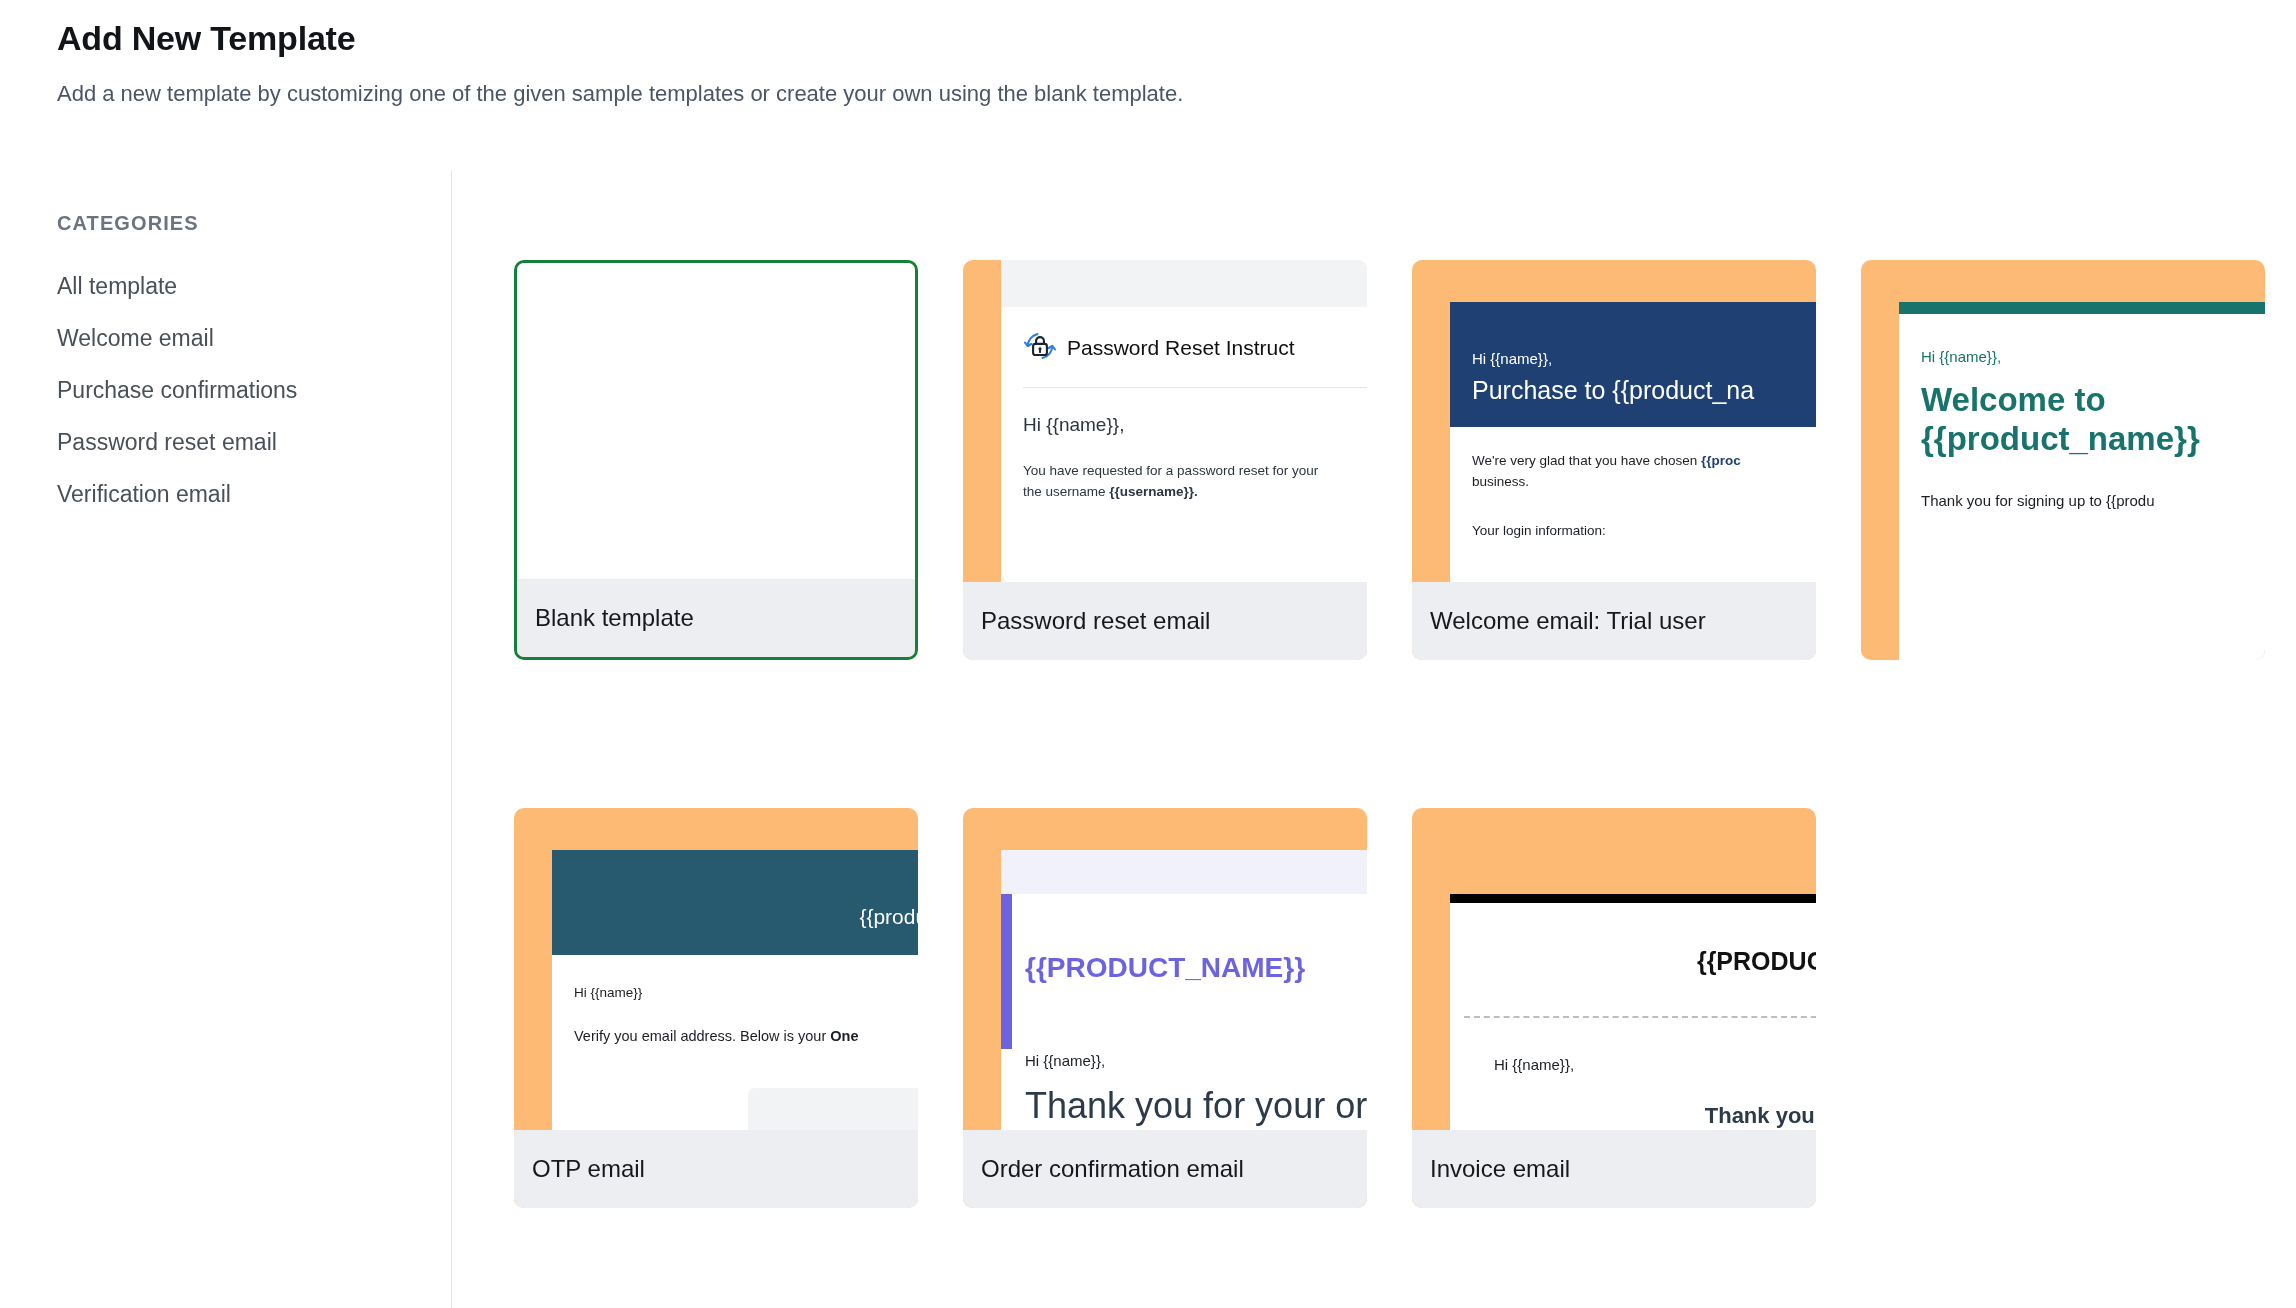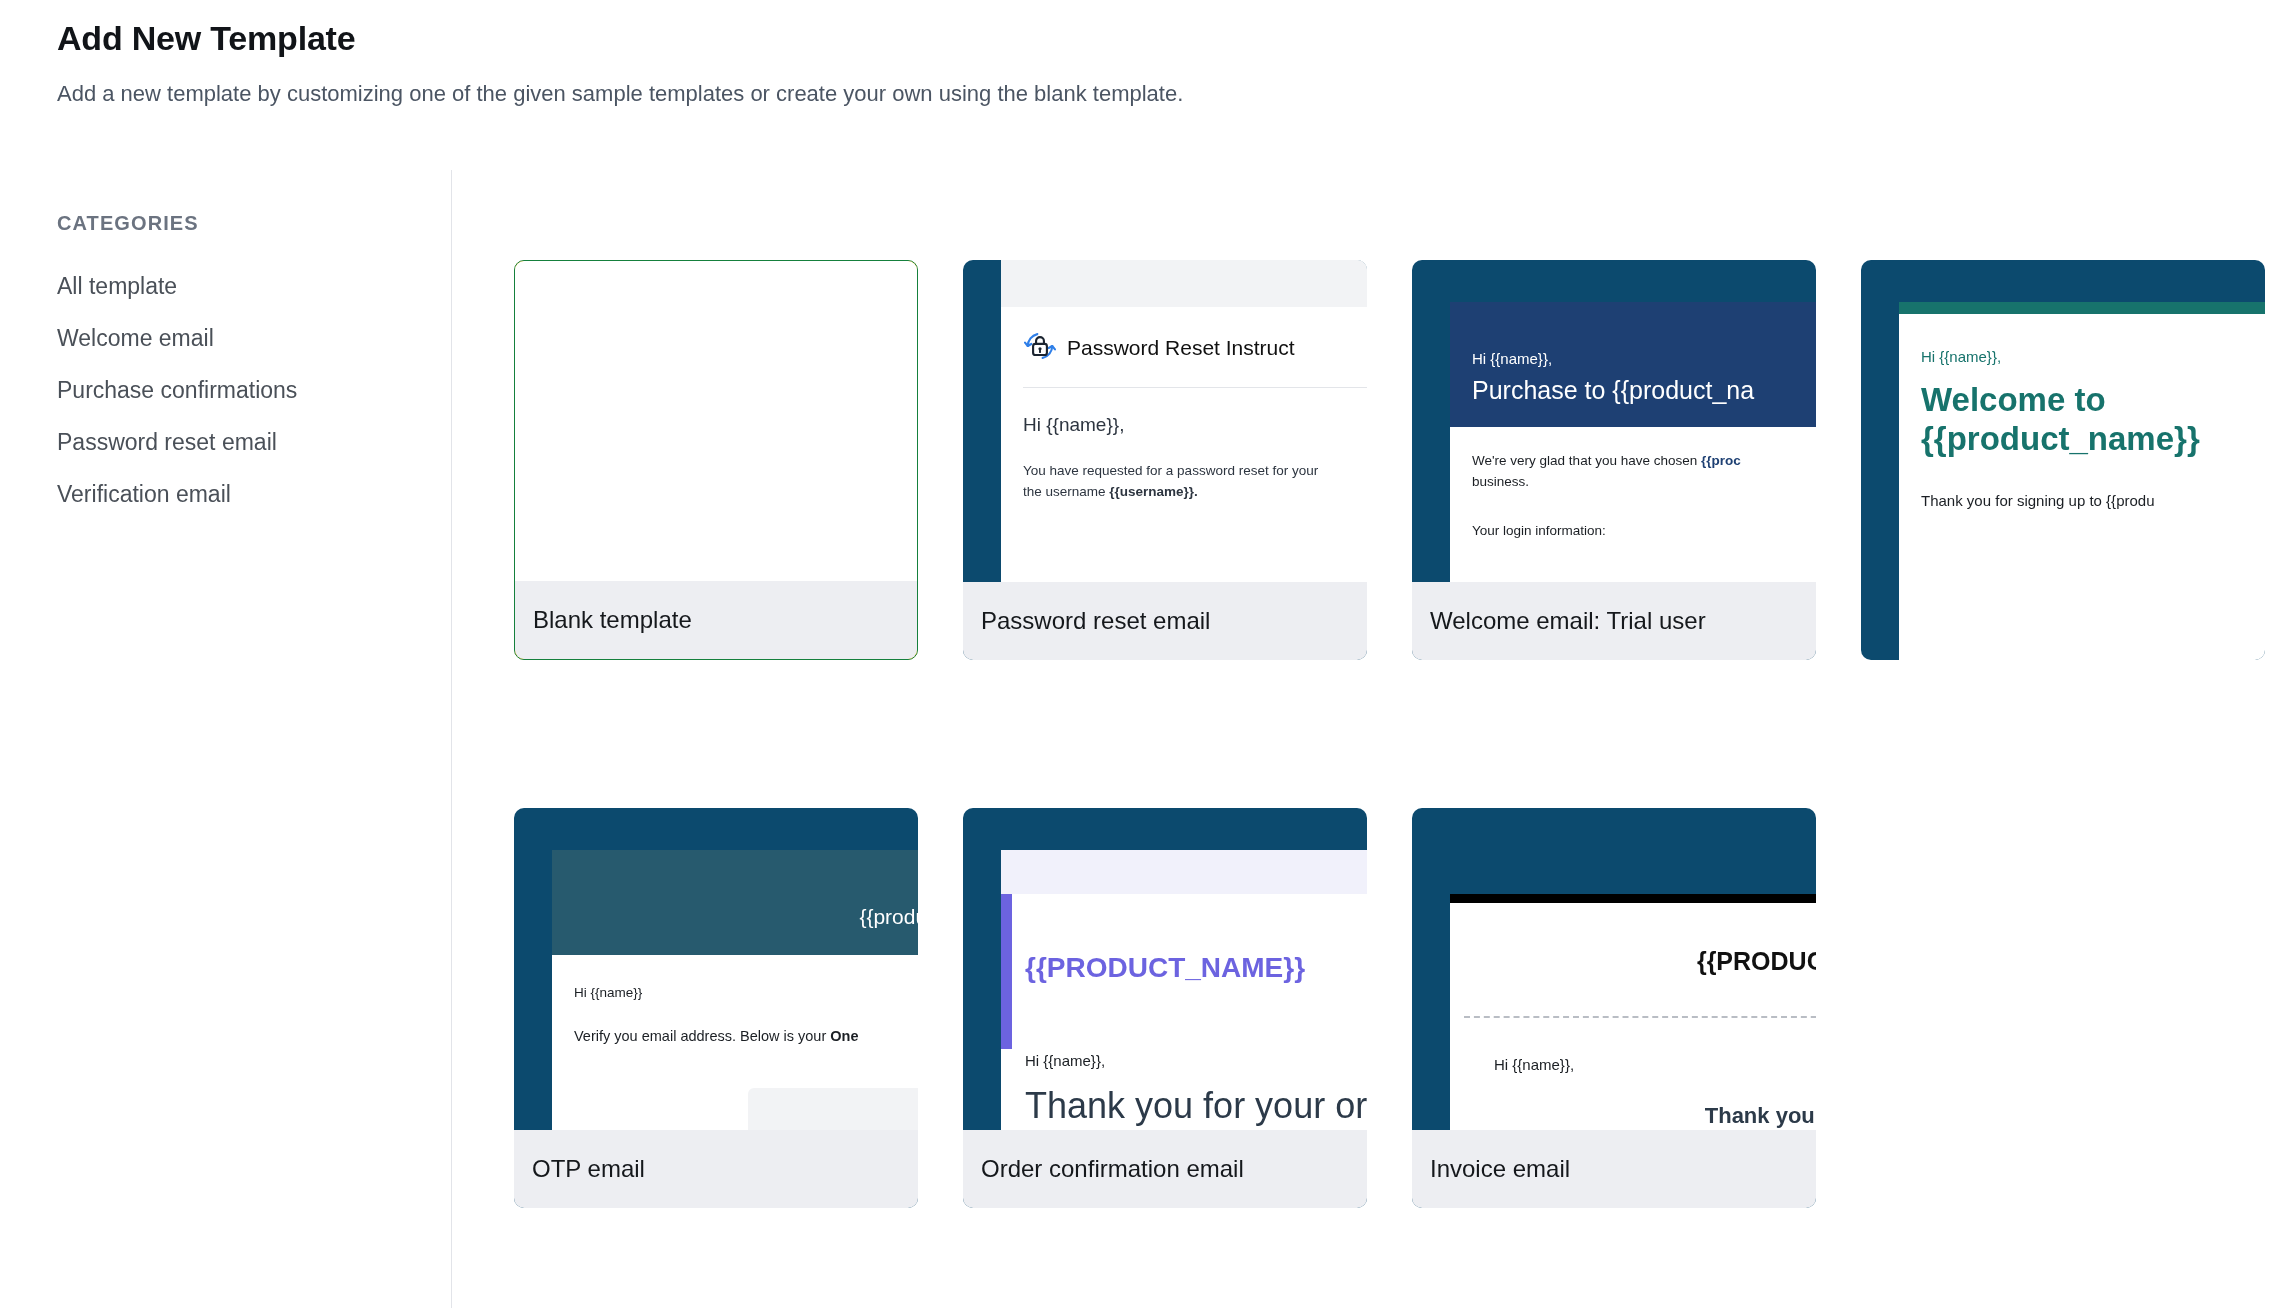--- a/index.html
+++ b/index.html
@@ -41,23 +41,23 @@
 
   .grid-area { flex:1; padding-left:62px; padding-top:90px; }
   .card-row { display:flex; gap:45px; }
   .card-row.second { margin-top:148px; }
 
   
   .tpl-card {
     width:404px; flex:0 0 404px; height:400px;
     border-radius:10px; overflow:hidden; cursor:pointer;
     display:flex; flex-direction:column;
-    background:#0c4a6e;
-  }
-  .tpl-card.blank { background:#eab308; border:1px solid #15803d;text-align:center; }
+    background:#fdba74;
+  }
+  .tpl-card.blank { background:#eab308; border:3px solid #15803d;text-align:center; }
   .preview { position:relative; flex:1; overflow:hidden; }
   .card-label {
     height:78px; flex:0 0 78px; background:#edeef2;
     display:flex; align-items:center; padding-left:18px;
     font-size:24px; color:#15181c; white-space:nowrap;
   }
   .tpl-card.blank .card-label { background:#edeef2; }
   .tpl-card.blank .preview { background:#ffffff; }
 
   

